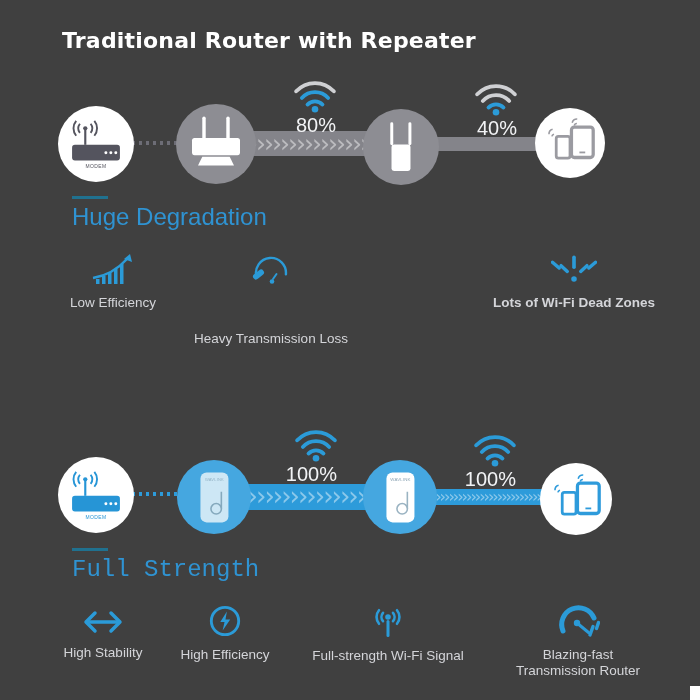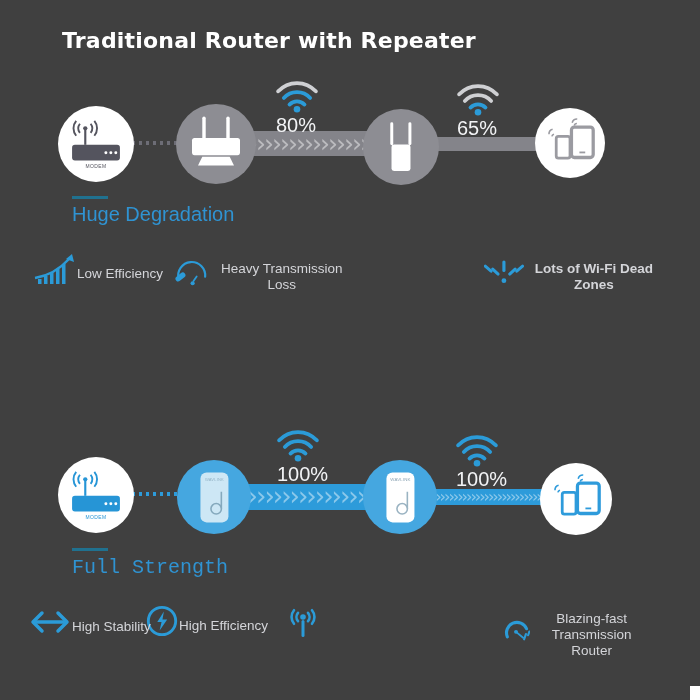--- a/index.html
+++ b/index.html
@@ -9,25 +9,25 @@
   .node.white{background:#fff;}
   .node.gray{background:#8d8d93;}
   .node.blue{background:#45a7e0;}
   .band{position:absolute;overflow:hidden;white-space:nowrap;}
   .band-gray{background:#84848a;}
   .band-blue{background:#2d9bda;}
   .chev::before{content:"››››››››››››››››››››››››››››››››››››››››››››››››››";font-family:"DejaVu Sans",sans-serif;color:rgba(255,255,255,.45);letter-spacing:-2px;}
   .dots{position:absolute;height:4px;}
   .dots-gray{background:repeating-linear-gradient(90deg,#6d6d76 0 3.5px,transparent 3.5px 7px);}
   .dots-blue{background:repeating-linear-gradient(90deg,#2d9bda 0 3.5px,transparent 3.5px 7px);}
-  .wifi-group{position:absolute;display:flex;flex-direction:column;align-items:flex-start;width:60px;}
+  .wifi-group{position:absolute;display:flex;flex-direction:column;align-items:flex-end;width:60px;}
   .pct{color:#f2f3f5;font-size:20px;margin-top:1px;}
   .cap-line{position:absolute;height:2.5px;background:#20718f;}
-  .caption{position:absolute;color:#2f93d2;font-size:20px;}
-  .feature{position:absolute;display:flex;flex-direction:row;align-items:center;}
+  .caption{position:absolute;color:#2f93d2;font-size:24px;}
+  .feature{position:absolute;display:flex;flex-direction:column;align-items:center;}
   .flabel{color:#d4d5d9;font-size:13.5px;margin-top:9px;text-align:center;line-height:1.18;}
   .corner{position:absolute;left:690px;top:686px;width:10px;height:14px;background:#fff;}
   .modem-gray{color:#54545e;}
   .modem-blue{color:#2695d6;}
   .dev-gray{color:#9b9ba1;}
   .dev-blue{color:#2e9bdb;}
 </style>
 </head>
 <body>
 
@@ -96,42 +96,42 @@
     <div class="pct">80%</div>
   </div>
 
   <div class="wifi-group" style="left:457px;top:84px;">
     <svg width="42" height="32" viewBox="0 0 44 34" fill="none">
       <path d="M2 11 A27 27 0 0 1 42 11" stroke="#cfd0d3" stroke-width="4" stroke-linecap="round"></path>
       <path d="M8 18 A19 19 0 0 1 36 18" stroke="#cfd0d3" stroke-width="4" stroke-linecap="round"></path>
       <path d="M14 25 A11.5 11.5 0 0 1 30 25" stroke="#2b9bd8" stroke-width="4" stroke-linecap="round"></path>
       <circle cx="22" cy="30" r="3.5" fill="#2b9bd8"></circle>
     </svg>
-    <div class="pct">65%</div>
+    <div class="pct">40%</div>
   </div>
 
   <div class="cap-line" style="left:72px;top:196px;width:36px;"></div>
   <div class="caption" style="left:72px;top:203px;">Huge Degradation</div>
 
   <div class="feature" style="left:33px;top:252px;width:160px;">
     <svg width="44" height="34" viewBox="0 0 44 34">
       <g fill="#2b9bd8">
         <rect x="5" y="27" width="3.5" height="5"></rect>
         <rect x="11" y="24" width="3.5" height="8"></rect>
         <rect x="17" y="21" width="3.5" height="11"></rect>
         <rect x="23" y="17" width="3.5" height="15"></rect>
         <rect x="29" y="12" width="3.5" height="20"></rect>
       </g>
       <path d="M2 26 C 14 24, 26 18, 36 7" stroke="#2b9bd8" stroke-width="2.5" fill="none"></path>
       <polygon points="39,2 41,10 33,7" fill="#2b9bd8"></polygon>
     </svg>
     <div class="flabel">Low Efficiency</div>
   </div>
 
-  <div class="feature" style="left:171px;top:252px;width:180px;">
+  <div class="feature" style="left:181px;top:252px;width:180px;gap:36px;">
     <svg width="46" height="34" viewBox="0 0 46 34" fill="none">
       <path d="M8.5 24.9 A15 15 0 1 1 37.9 22.3" stroke="#2b9bd8" stroke-width="2.4" stroke-linecap="round"></path>
       <path d="M13 20.5 L8 24.5" stroke="#2b9bd8" stroke-width="6" stroke-linecap="round"></path>
       <path d="M28.5 22 L25 27" stroke="#2b9bd8" stroke-width="2" stroke-linecap="round"></path>
       <circle cx="24" cy="29.5" r="2.3" fill="#2b9bd8"></circle>
     </svg>
     <div class="flabel">Heavy Transmission Loss</div>
   </div>
 
 
@@ -246,20 +246,21 @@
     <svg width="40" height="32" viewBox="0 0 40 32">
       <circle cx="20" cy="10" r="2.8" fill="#2b9bd8"></circle>
       <rect x="18.5" y="13" width="3" height="17" rx="1.5" fill="#2b9bd8"></rect>
       <g stroke="#2b9bd8" stroke-width="2.6" fill="none" stroke-linecap="round">
         <path d="M15 14.2 A6.5 6.5 0 0 1 15 5.8"></path>
         <path d="M11 16.75 A10.5 10.5 0 0 1 11 3.25"></path>
         <path d="M25 14.2 A6.5 6.5 0 0 0 25 5.8"></path>
         <path d="M29 16.75 A10.5 10.5 0 0 0 29 3.25"></path>
       </g>
     </svg>
+    <div class="flabel">Full-strength Wi-Fi Signal</div>
   </div>
 
   <div class="feature" style="left:503px;top:602px;width:150px;">
     <svg width="44" height="36" viewBox="0 0 44 36" fill="none">
       <path d="M7 29 A16 16 0 1 1 38 16" stroke="#2b9bd8" stroke-width="5" stroke-linecap="round"></path>
       <circle cx="21" cy="21" r="3.2" fill="#2b9bd8"></circle>
       <path d="M21 21 L32.5 30.5" stroke="#2b9bd8" stroke-width="3" stroke-linecap="round"></path>
       <path d="M37 24.5 L34 33" stroke="#2b9bd8" stroke-width="3.4" stroke-linecap="round"></path>
       <path d="M42.5 20.5 L40.5 26.5" stroke="#2b9bd8" stroke-width="3.4" stroke-linecap="round"></path>
     </svg>

